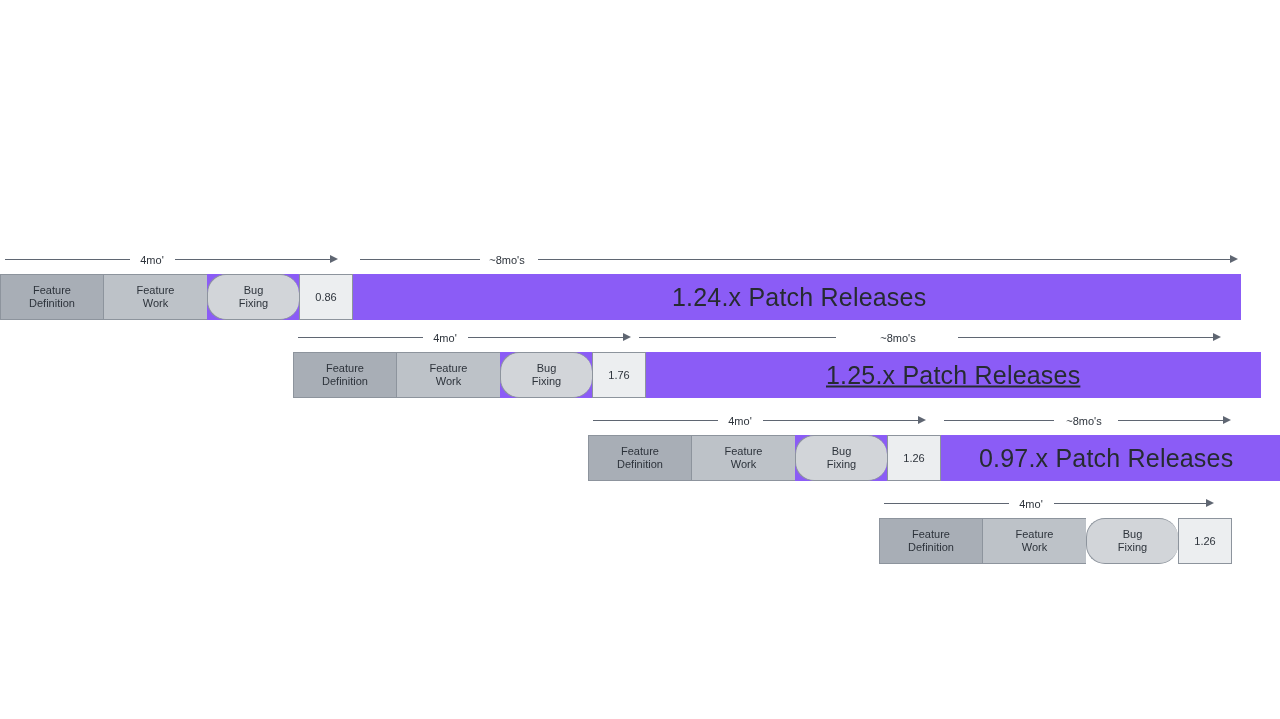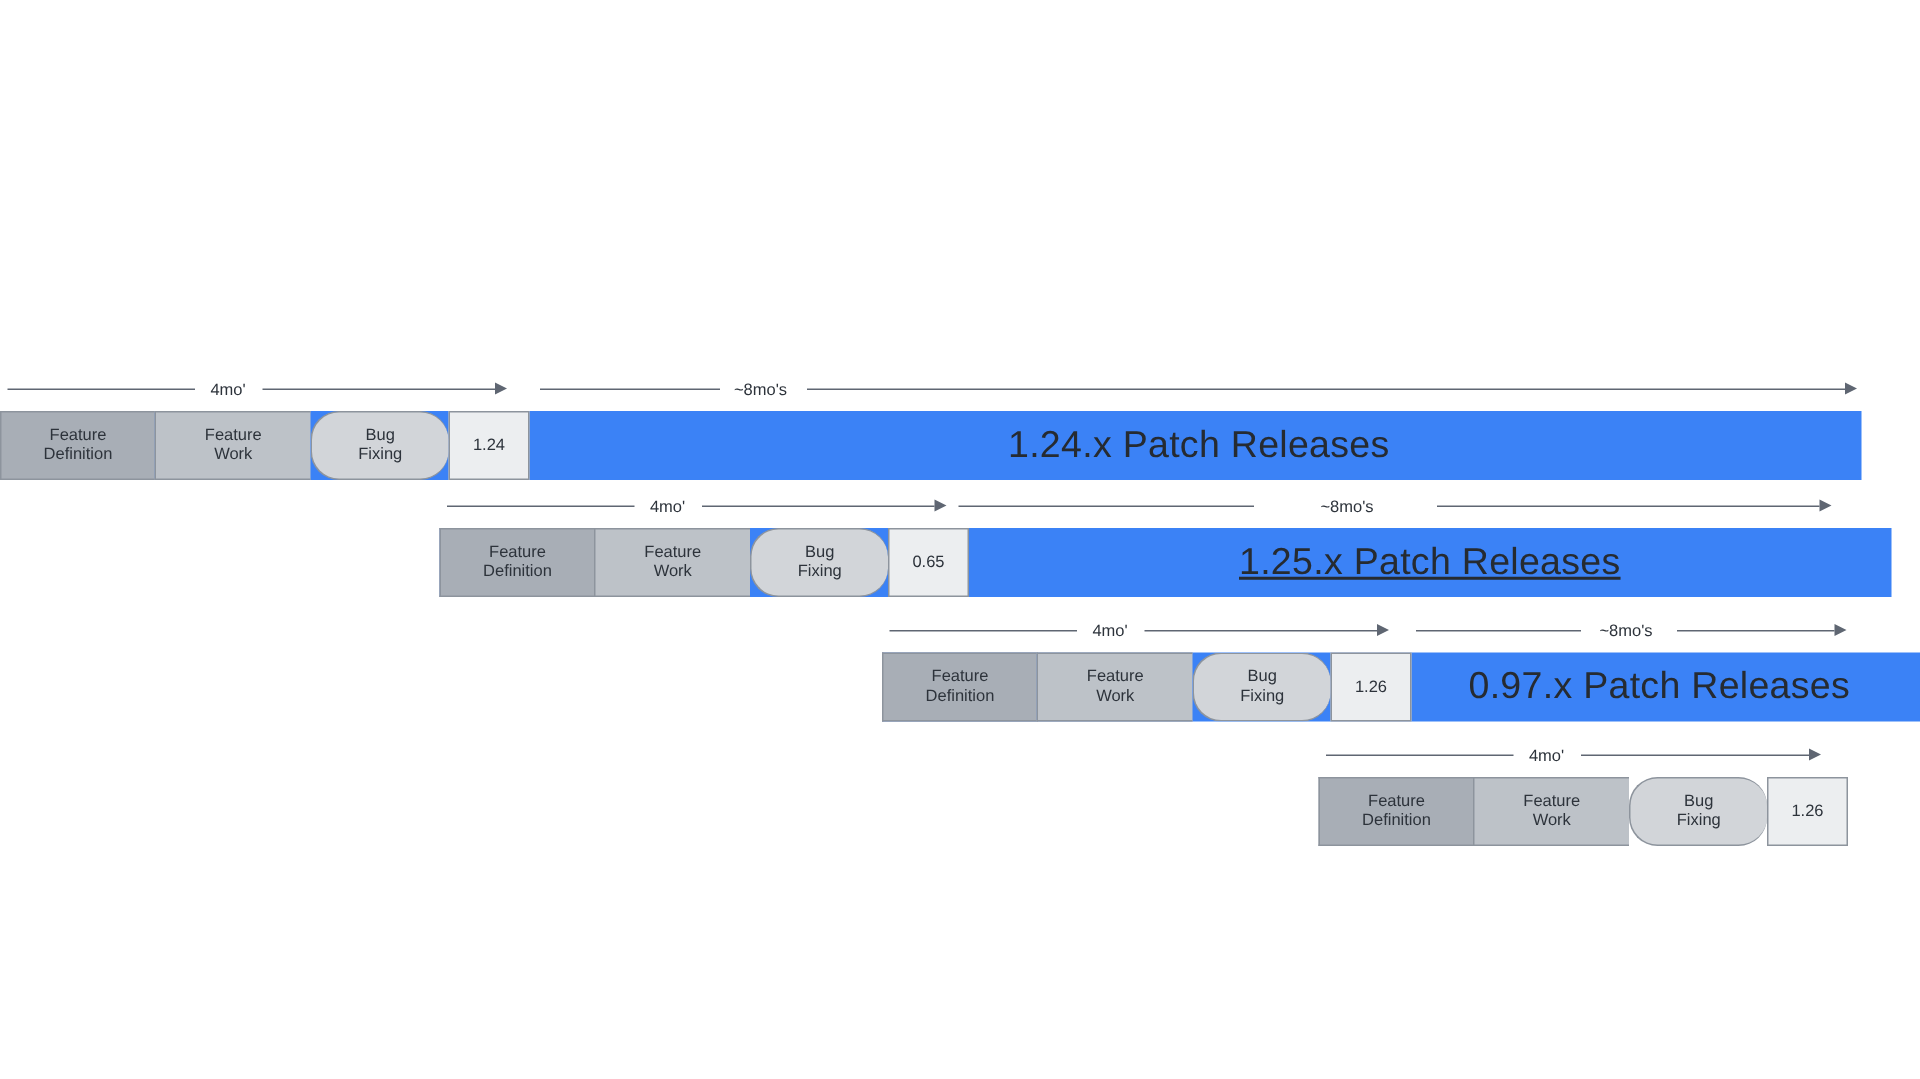--- a/index.html
+++ b/index.html
@@ -26,21 +26,21 @@
   
   .row {
     position: absolute;
     height: 46px;
   }
 
   
   .patch-band {
     position: absolute;
     height: 46px;
-    background: #3b82f6;
+    background: #8b5cf6;
   }
   .patch-label {
     position: absolute;
     top: 50%;
     transform: translateY(-50%);
     font-size: 25px;
     line-height: 1;
     letter-spacing: 0.2px;
     color: #262b31;
     white-space: nowrap;
@@ -135,21 +135,21 @@
       </div>
       <div class="phase p-work">
         <span class="l1">Feature</span>
         <span class="l2">Work</span>
       </div>
       <div class="phase p-bug">
         <span class="l1">Bug</span>
         <span class="l2">Fixing</span>
       </div>
       <div class="phase p-ver">
-        <span>1.24</span>
+        <span>0.86</span>
       </div>
     </div>
   </div>
 
   <div class="arrow-row" style="left:293px; top:328px; width:940px;">
     <div class="seg" style="left:5px; width:125px;"></div>
     <div class="arrow-label" style="left:152px;">4mo'</div>
     <div class="seg" style="left:175px; width:155px;"></div>
     <div class="arrowhead" style="left:330px;"></div>
     <div class="seg" style="left:346px; width:197px;"></div>
@@ -169,21 +169,21 @@
       </div>
       <div class="phase p-work">
         <span class="l1">Feature</span>
         <span class="l2">Work</span>
       </div>
       <div class="phase p-bug">
         <span class="l1">Bug</span>
         <span class="l2">Fixing</span>
       </div>
       <div class="phase p-ver">
-        <span>0.65</span>
+        <span>1.76</span>
       </div>
     </div>
   </div>
 
   <div class="arrow-row" style="left:588px; top:411px; width:645px;">
     <div class="seg" style="left:5px; width:125px;"></div>
     <div class="arrow-label" style="left:152px;">4mo'</div>
     <div class="seg" style="left:175px; width:155px;"></div>
     <div class="arrowhead" style="left:330px;"></div>
     <div class="seg" style="left:356px; width:110px;"></div>

